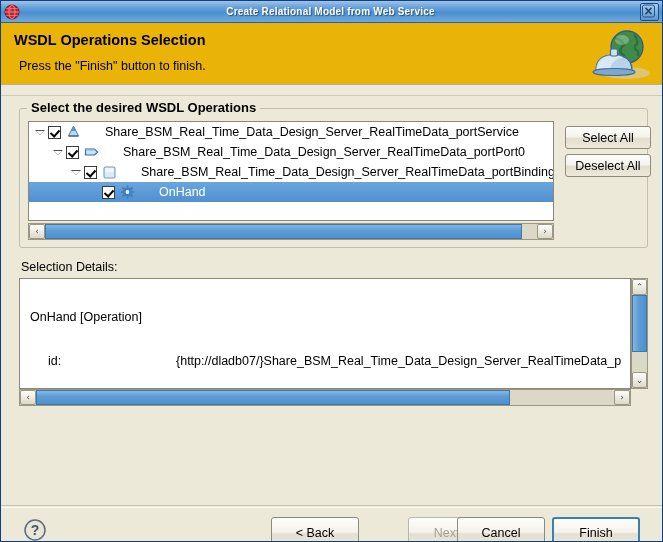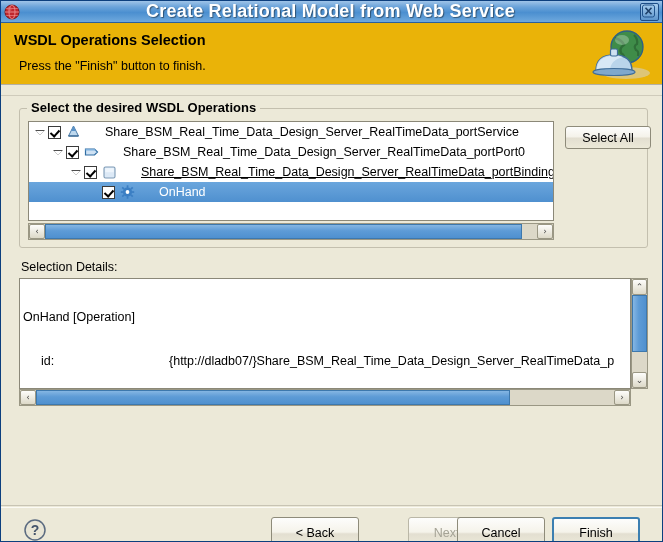--- a/index.html
+++ b/index.html
@@ -34,21 +34,21 @@
   .title-icon {
     width: 18px;
     height: 18px;
     margin-left: 2px;
     flex: 0 0 auto;
     position: relative;
   }
   .title-text {
     flex: 1 1 auto;
     text-align: center;
-    font-size: 18px;
+    font-size: 10px;
     font-weight: bold;
     color: #ffffff;
     text-shadow: 1px 1px 1px rgba(0,0,0,.45);
     letter-spacing: .2px;
     white-space: nowrap;
   }
   .title-close {
     width: 17px;
     height: 16px;
     margin-right: 3px;
@@ -208,21 +208,21 @@
     width: 17px;
     height: 16px;
     flex: 0 0 auto;
     margin-right: 3px;
     position: relative;
   }
   .tlabel { flex: 0 0 auto; margin-left: 20px; }
 
   .indent1 { padding-left: 4px; }
   .indent2 { padding-left: 22px; }
-  .indent3 { padding-left: 40px; text-decoration: underline; }
+  .indent3 { padding-left: 40px; }
   .indent4 { padding-left: 73px; }
 
   
   .hscroll {
     position: absolute;
     height: 17px;
     background: #d6d2c2;
     border: 1px solid #9a9784;
     box-sizing: border-box;
     display: flex;
@@ -327,21 +327,21 @@
   .details-text {
     position: absolute;
     left: 0;
     top: 0;
     right: 17px;
     bottom: 17px;
     background: #ffffff;
     border: 1px solid #8b8878;
     box-sizing: border-box;
     overflow: hidden;
-    padding: 2px 0 0 3px;
+    padding: 2px 0 0 10px;
     font-size: 12.5px;
     line-height: 14.5px;
     color: #000000;
     white-space: pre;
   }
   .dl { display: flex; margin-left: 18px; }
   .dl-k { width: 128px; flex: 0 0 auto; }
 
   
   .footer {
@@ -512,20 +512,23 @@
           <div class="sb-thumb" style="width:97%"></div>
         </div>
         <div class="sb-btn">
           <span class="arrow-glyph">›</span>
         </div>
       </div>
 
       <div class="sidebtn" style="left:545px; top:17px;text-align:center;">
         <span>Select All</span>
       </div>
+      <div class="sidebtn" style="left:545px; top:45px;">
+        <span>Deselect All</span>
+      </div>
     </div>
 
     <div class="details-label">Selection Details:</div>
 
     <div class="details-box">
       <div class="details-text">
         <div>OnHand [Operation]</div>
         <div class="dl">
           <span class="dl-k">id:</span>
           <span>{http://dladb07/}Share_BSM_Real_Time_Data_Design_Server_RealTimeData_p</span>

